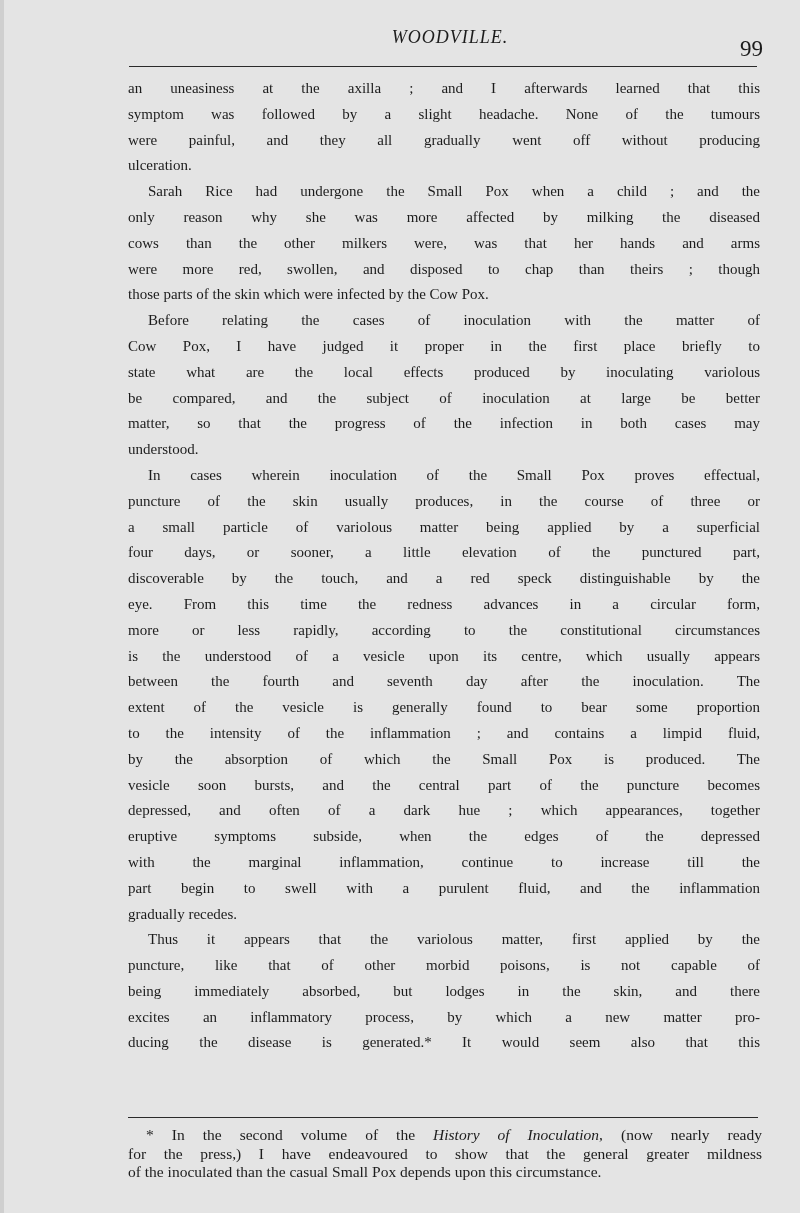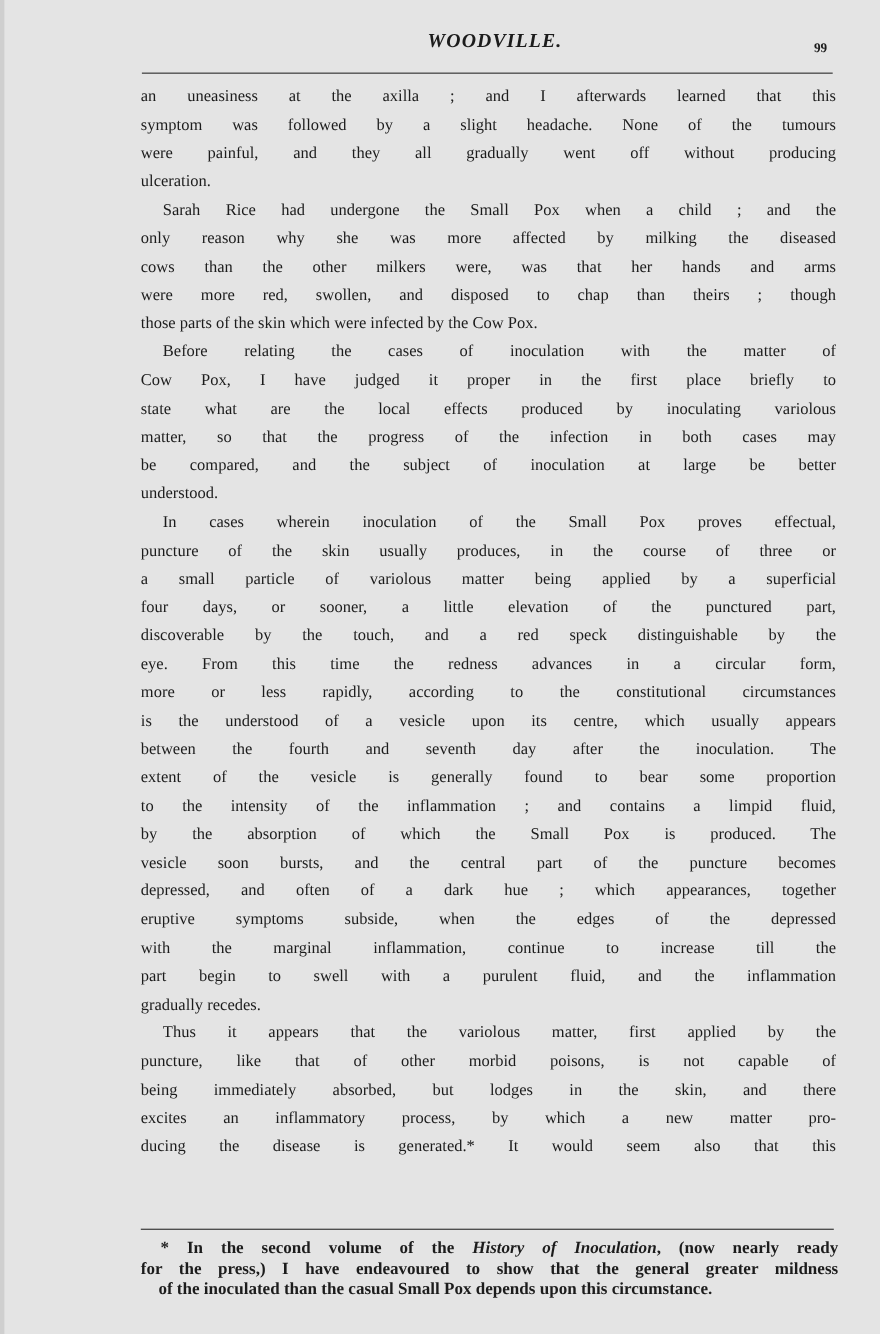--- a/index.html
+++ b/index.html
@@ -30,37 +30,36 @@
       width: 4px;
       height: 1213px;
       background: #cfcfcf;
     }
     .running-head {
       position: absolute;
       left: 0;
       top: 26px;
       width: 800px;
       height: 30px;
-      font-weight: bold;
     }
     .running-title {
       position: absolute;
       left: 0;
       width: 900px;
       top: 1px;
       text-align: center;
       font-style: italic;
       font-size: 18px;
       letter-spacing: 1px;
     }
     .page-number {
       position: absolute;
       left: 740px;
       top: 10px;
-      font-size: 12px;
+      font-size: 23px;
     }
     .head-rule {
       position: absolute;
       left: 129px;
       top: 66px;
       width: 628px;
       height: 0;
       border-top: 1.5px solid #2a2a2a;
     }
     .body-text {
@@ -98,28 +97,26 @@
       position: absolute;
       left: 128px;
       top: 1126px;
       width: 634px;
       font-size: 15.5px;
       line-height: 18.5px;
     }
     .footnote .line {
       text-align: justify;
       text-align-last: justify;
-      font-weight: bold;
     }
     .footnote .line.first {
       padding-left: 18px;
     }
     .footnote .line.last {
       text-align-last: left;
-      margin-left: 16px;
     }
     .ital {
       font-style: italic;
     }
   </style>
 </head>
 <body>
 
 <div class="page">
   <div class="left-edge"></div>
@@ -141,22 +138,22 @@
       <span class="line" style="padding-left:20px">Sarah Rice had undergone the Small Pox when a child ; and the</span>
       <span class="line">only reason why she was more affected by milking the diseased</span>
       <span class="line">cows than the other milkers were, was that her hands and arms</span>
       <span class="line">were more red, swollen, and disposed to chap than theirs ; though</span>
       <span class="line last">those parts of the skin which were infected by the Cow Pox.</span>
     </p>
     <p class="para">
       <span class="line" style="padding-left:20px">Before relating the cases of inoculation with the matter of</span>
       <span class="line">Cow Pox, I have judged it proper in the first place briefly to</span>
       <span class="line">state what are the local effects produced by inoculating variolous</span>
+      <span class="line">be compared, and the subject of inoculation at large be better</span>
       <span class="line">matter, so that the progress of the infection in both cases may</span>
-      <span class="line">be compared, and the subject of inoculation at large be better</span>
       <span class="line last">understood.</span>
     </p>
     <p class="para">
       <span class="line" style="padding-left:20px">In cases wherein inoculation of the Small Pox proves effectual,</span>
       <span class="line">puncture of the skin usually produces, in the course of three or</span>
       <span class="line">a small particle of variolous matter being applied by a superficial</span>
       <span class="line">four days, or sooner, a little elevation of the punctured part,</span>
       <span class="line">discoverable by the touch, and a red speck distinguishable by the</span>
       <span class="line">eye.  From this time the redness advances in a circular form,</span>
       <span class="line">more or less rapidly, according to the constitutional circumstances</span>

